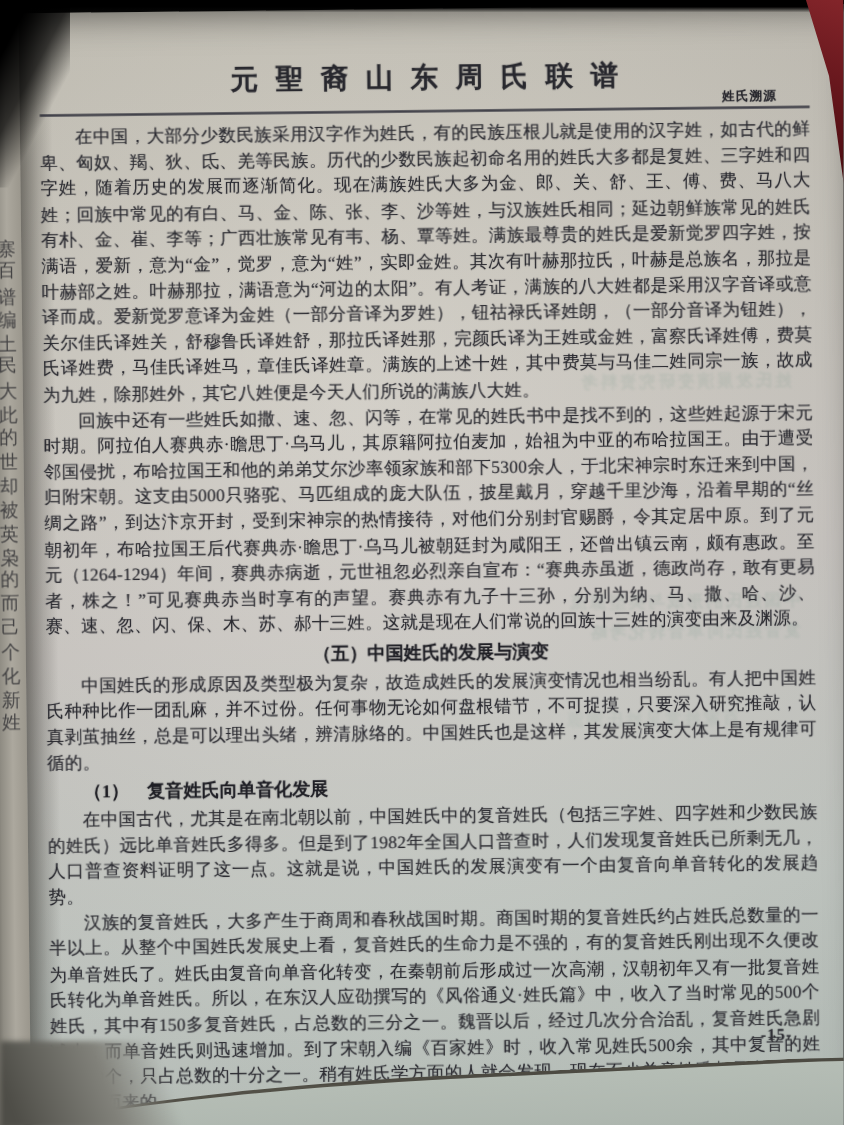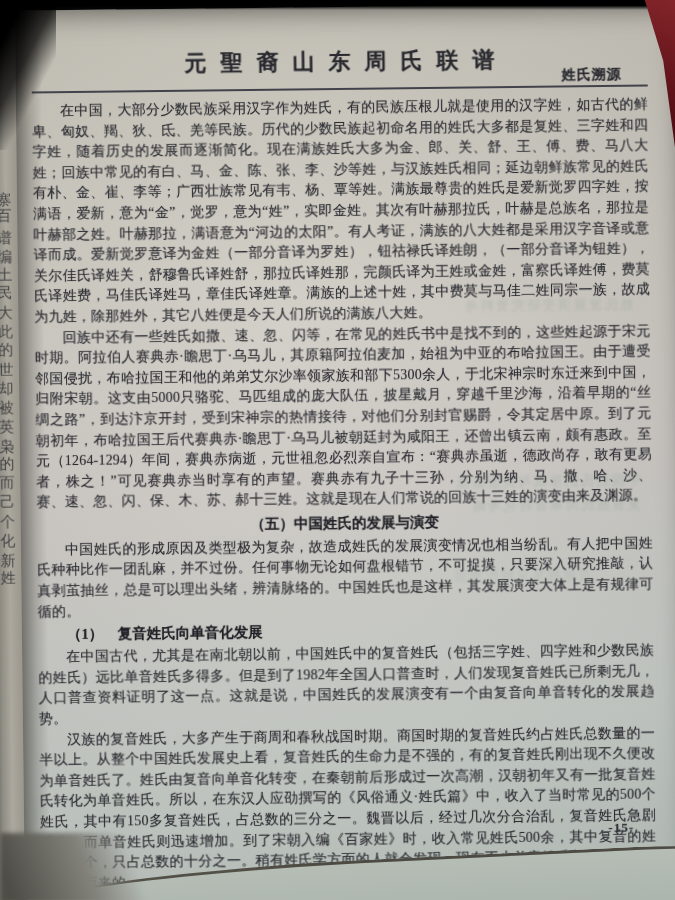--- a/index.html
+++ b/index.html
@@ -40,21 +40,21 @@
          box-shadow:0 7px 0 -3px rgba(95,92,78,0.25);}
   .bottom-left-shadow{position:absolute;left:0;top:833px;width:165px;height:70px;z-index:4;
          background:linear-gradient(70deg,#4e4d47 8%,#82827b 52%,rgba(130,130,123,0) 78%);
          filter:blur(2px);}
   
   .content{position:absolute;left:46px;top:40px;width:616px;color:#2b2b31;
          filter:blur(0.25px);text-shadow:0 0 1px rgba(43,43,49,0.38);}
   .head{position:relative;height:38px;}
   .title{margin:0;text-align:center;font-size:22px;font-weight:700;color:#28282e;
          letter-spacing:14px;text-indent:14px;white-space:nowrap;}
-  .corner-label{position:absolute;right:26px;bottom:-2px;font-size:14px;font-weight:700;
+  .corner-label{position:absolute;right:26px;bottom:-2px;font-size:10px;font-weight:700;
          letter-spacing:1px;color:#26262c;}
   .rule{border:none;border-bottom:2.5px solid #42424a;margin:3px 0 8px 0;}
   .body p{margin:0;font-size:14px;line-height:20.6px;text-align:justify;
          text-indent:2em;letter-spacing:0.2px;}
   .h-center{margin:3px 0;font-size:14.5px;line-height:21px;font-weight:700;
          text-align:center;color:#1e1e24;}
   .h-sub{margin:2px 0;font-size:14.5px;line-height:21px;font-weight:700;
          text-indent:2em;color:#1e1e24;}
   .pagenum{position:absolute;right:22px;top:776px;font-size:13px;font-weight:700;
          letter-spacing:1px;color:#2e2e34;}

